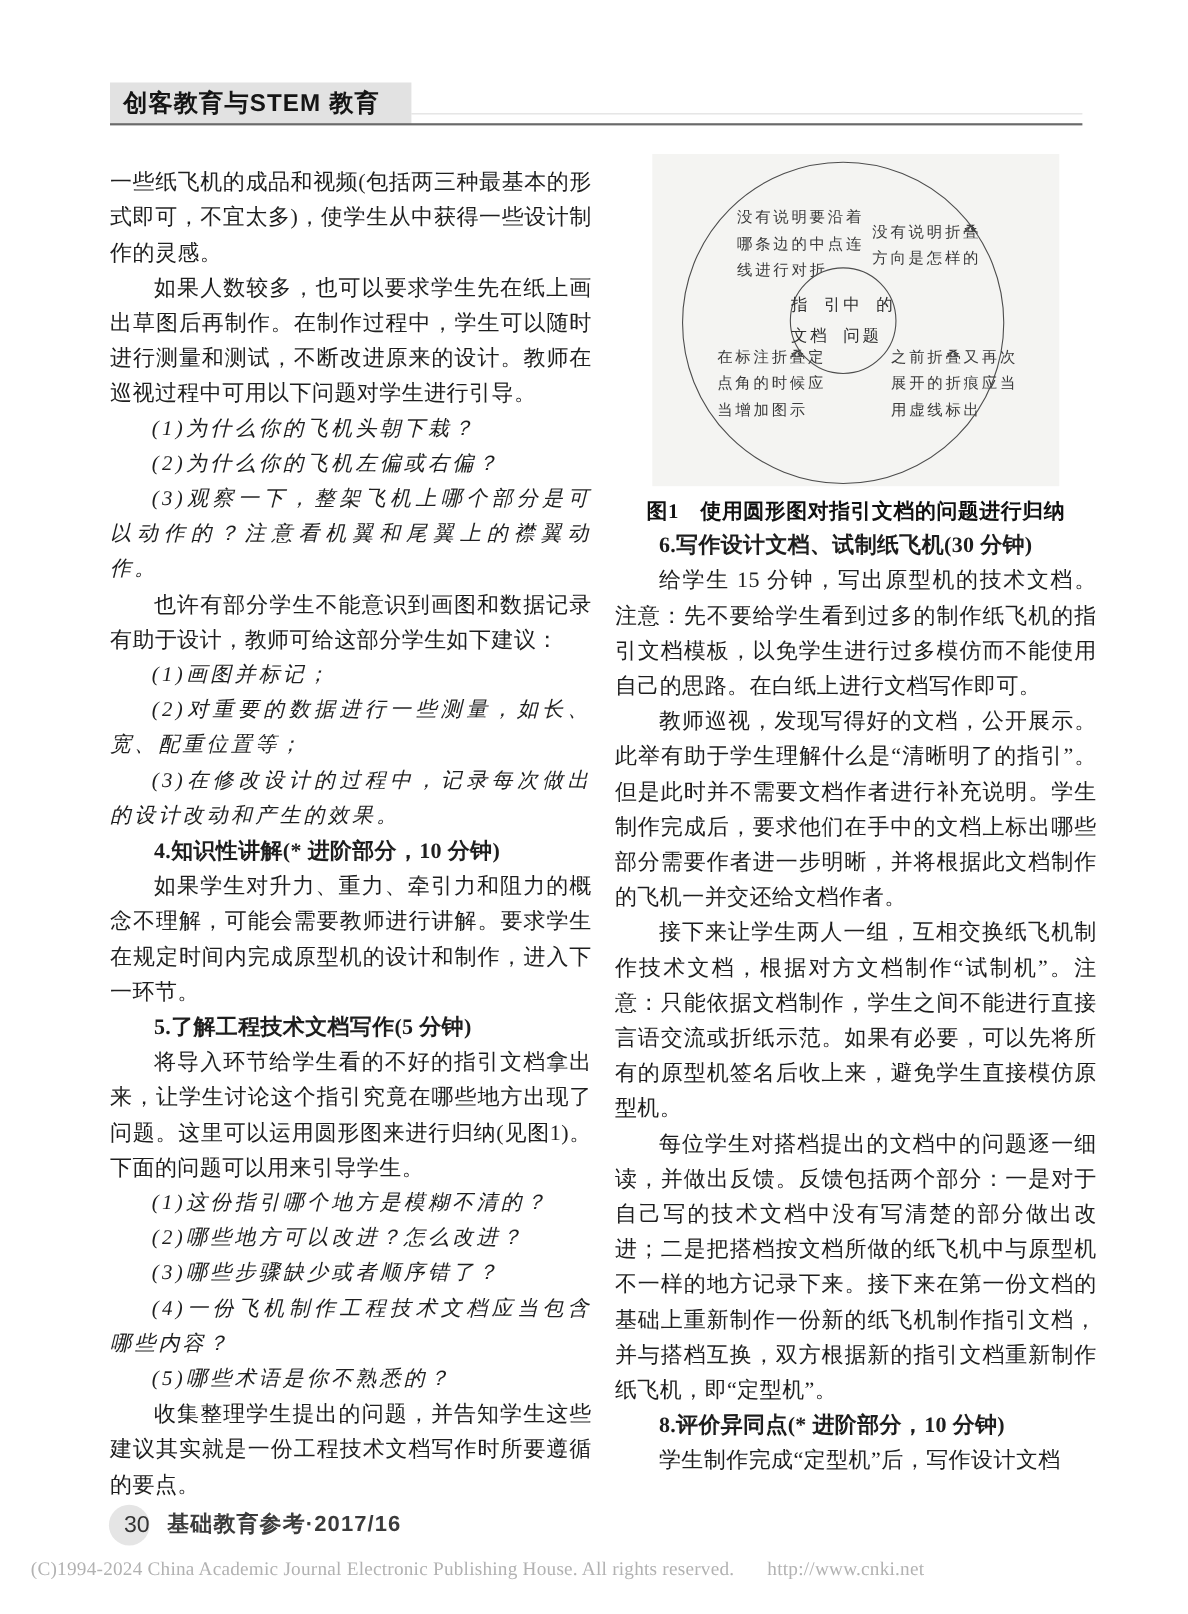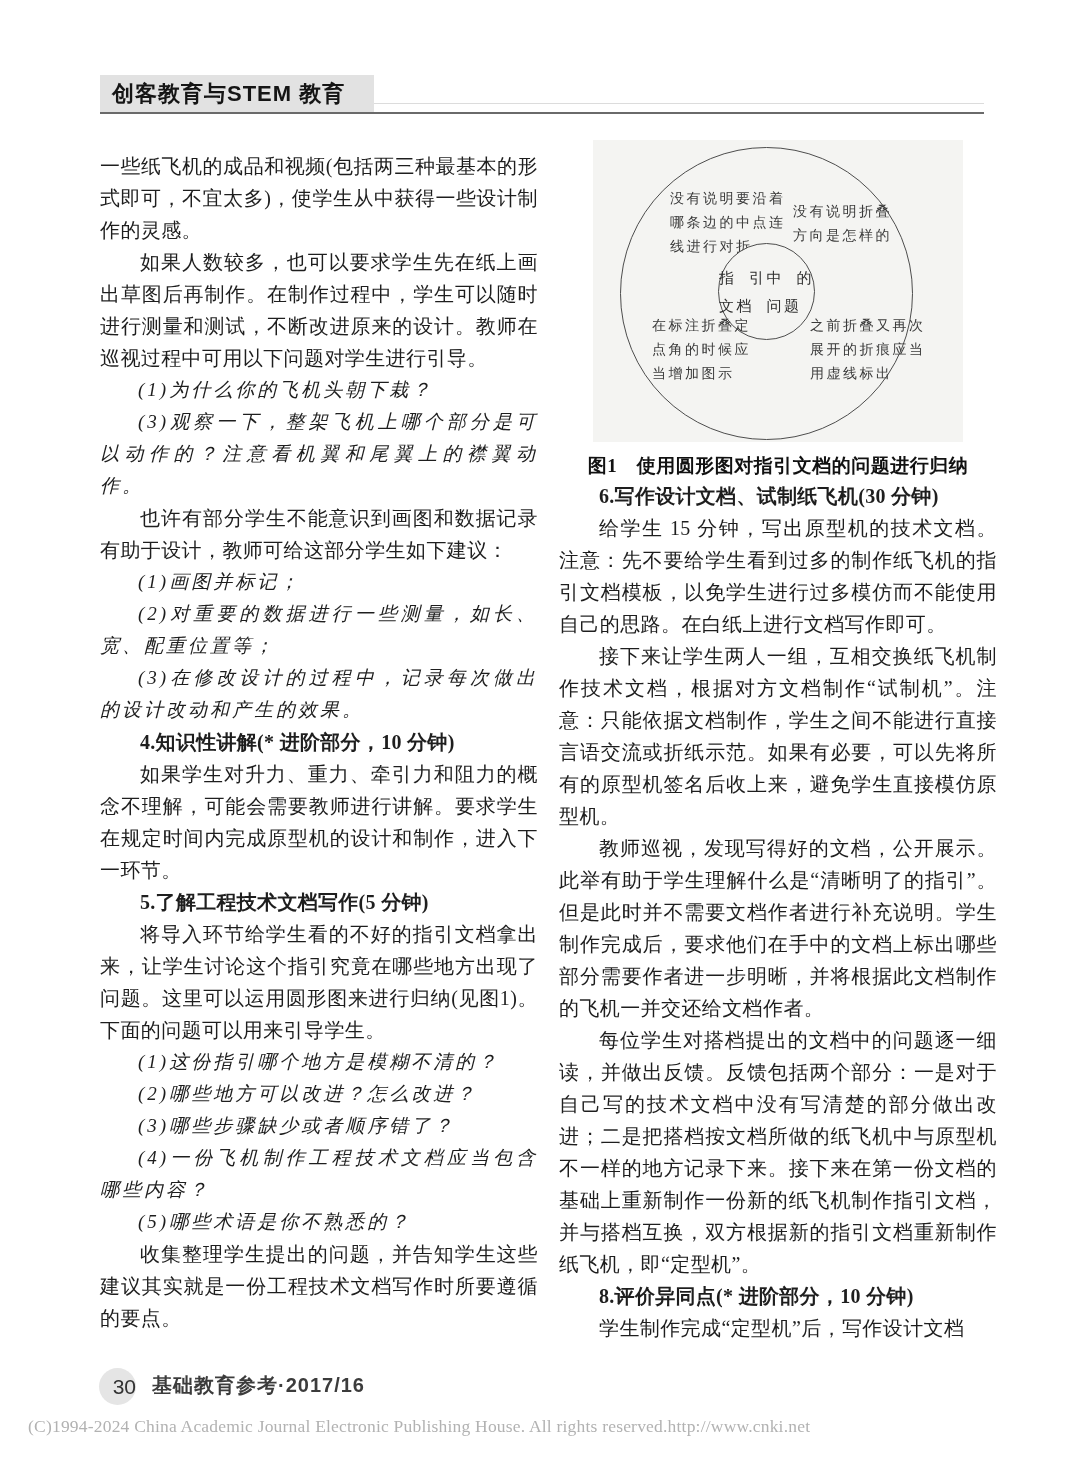--- a/index.html
+++ b/index.html
@@ -42,35 +42,36 @@
       font-size:19px;color:#111;letter-spacing:0.5px;}
 
   
   .page-badge{position:absolute;left:99px;top:1368px;width:37px;height:37px;border-radius:50%;
       background:#e5e5e5;font-family:"Liberation Sans","DejaVu Sans",sans-serif;font-size:21px;
       color:#333;text-align:right;line-height:37px;}
   .journal-name{position:absolute;left:152px;top:1372px;font-family:"Liberation Sans","DejaVu Sans",sans-serif;
       font-weight:bold;font-size:20px;color:#3c3c3c;letter-spacing:1px;}
   .copyright{position:absolute;left:28px;top:1416px;width:1030px;font-size:17.5px;color:#b2b2b2;
       font-family:"Liberation Serif","DejaVu Serif",serif;letter-spacing:0.2px;white-space:nowrap;}
-  .copyright .url{}
+  .copyright .url{margin-left:30px;}
 </style>
 </head>
 <body>
 
 <div class="page">
 
   <div class="section-tag">创客教育与STEM 教育</div>
   <div class="header-rule-light"></div>
   <div class="header-rule"></div>
 
   <div class="col col-left">
     <p class="noindent">一些纸飞机的成品和视频(包括两三种最基本的形式即可，不宜太多)，使学生从中获得一些设计制作的灵感。</p>
     <p>如果人数较多，也可以要求学生先在纸上画出草图后再制作。在制作过程中，学生可以随时进行测量和测试，不断改进原来的设计。教师在巡视过程中可用以下问题对学生进行引导。</p>
     <p class="kai">(1)为什么你的飞机头朝下栽？</p>
+    <p class="kai">(2)为什么你的飞机左偏或右偏？</p>
     <p class="kai">(3)观察一下，整架飞机上哪个部分是可以动作的？注意看机翼和尾翼上的襟翼动作。</p>
     <p>也许有部分学生不能意识到画图和数据记录有助于设计，教师可给这部分学生如下建议：</p>
     <p class="kai">(1)画图并标记；</p>
     <p class="kai">(2)对重要的数据进行一些测量，如长、宽、配重位置等；</p>
     <p class="kai">(3)在修改设计的过程中，记录每次做出的设计改动和产生的效果。</p>
     <p class="hd">4.知识性讲解(* 进阶部分，10 分钟)</p>
     <p>如果学生对升力、重力、牵引力和阻力的概念不理解，可能会需要教师进行讲解。要求学生在规定时间内完成原型机的设计和制作，进入下一环节。</p>
     <p class="hd">5.了解工程技术文档写作(5 分钟)</p>
     <p>将导入环节给学生看的不好的指引文档拿出来，让学生讨论这个指引究竟在哪些地方出现了问题。这里可以运用圆形图来进行归纳(见图1)。下面的问题可以用来引导学生。</p>
     <p class="kai">(1)这份指引哪个地方是模糊不清的？</p>
@@ -108,22 +109,22 @@
           <span>之前折叠又再次</span>
           <span>展开的折痕应当</span>
           <span>用虚线标出</span>
         </div>
       </div>
       <figcaption class="fig-caption">图1　使用圆形图对指引文档的问题进行归纳</figcaption>
     </figure>
 
     <p class="hd">6.写作设计文档、试制纸飞机(30 分钟)</p>
     <p>给学生 15 分钟，写出原型机的技术文档。注意：先不要给学生看到过多的制作纸飞机的指引文档模板，以免学生进行过多模仿而不能使用自己的思路。在白纸上进行文档写作即可。</p>
+    <p>教师巡视，发现写得好的文档，公开展示。此举有助于学生理解什么是“清晰明了的指引”。但是此时并不需要文档作者进行补充说明。学生制作完成后，要求他们在手中的文档上标出哪些部分需要作者进一步明晰，并将根据此文档制作的飞机一并交还给文档作者。</p>
     <p>接下来让学生两人一组，互相交换纸飞机制作技术文档，根据对方文档制作“试制机”。注意：只能依据文档制作，学生之间不能进行直接言语交流或折纸示范。如果有必要，可以先将所有的原型机签名后收上来，避免学生直接模仿原型机。</p>
-    <p>教师巡视，发现写得好的文档，公开展示。此举有助于学生理解什么是“清晰明了的指引”。但是此时并不需要文档作者进行补充说明。学生制作完成后，要求他们在手中的文档上标出哪些部分需要作者进一步明晰，并将根据此文档制作的飞机一并交还给文档作者。</p>
     <p>每位学生对搭档提出的文档中的问题逐一细读，并做出反馈。反馈包括两个部分：一是对于自己写的技术文档中没有写清楚的部分做出改进；二是把搭档按文档所做的纸飞机中与原型机不一样的地方记录下来。接下来在第一份文档的基础上重新制作一份新的纸飞机制作指引文档，并与搭档互换，双方根据新的指引文档重新制作纸飞机，即“定型机”。</p>
     <p class="hd">8.评价异同点(* 进阶部分，10 分钟)</p>
     <p>学生制作完成“定型机”后，写作设计文档</p>
   </div>
 
   <div class="page-badge">30</div>
   <div class="journal-name">基础教育参考·2017/16</div>
 
   <div class="copyright">
     <span>(C)1994-2024 China Academic Journal Electronic Publishing House. All rights reserved.</span><span class="url">http://www.cnki.net</span>

